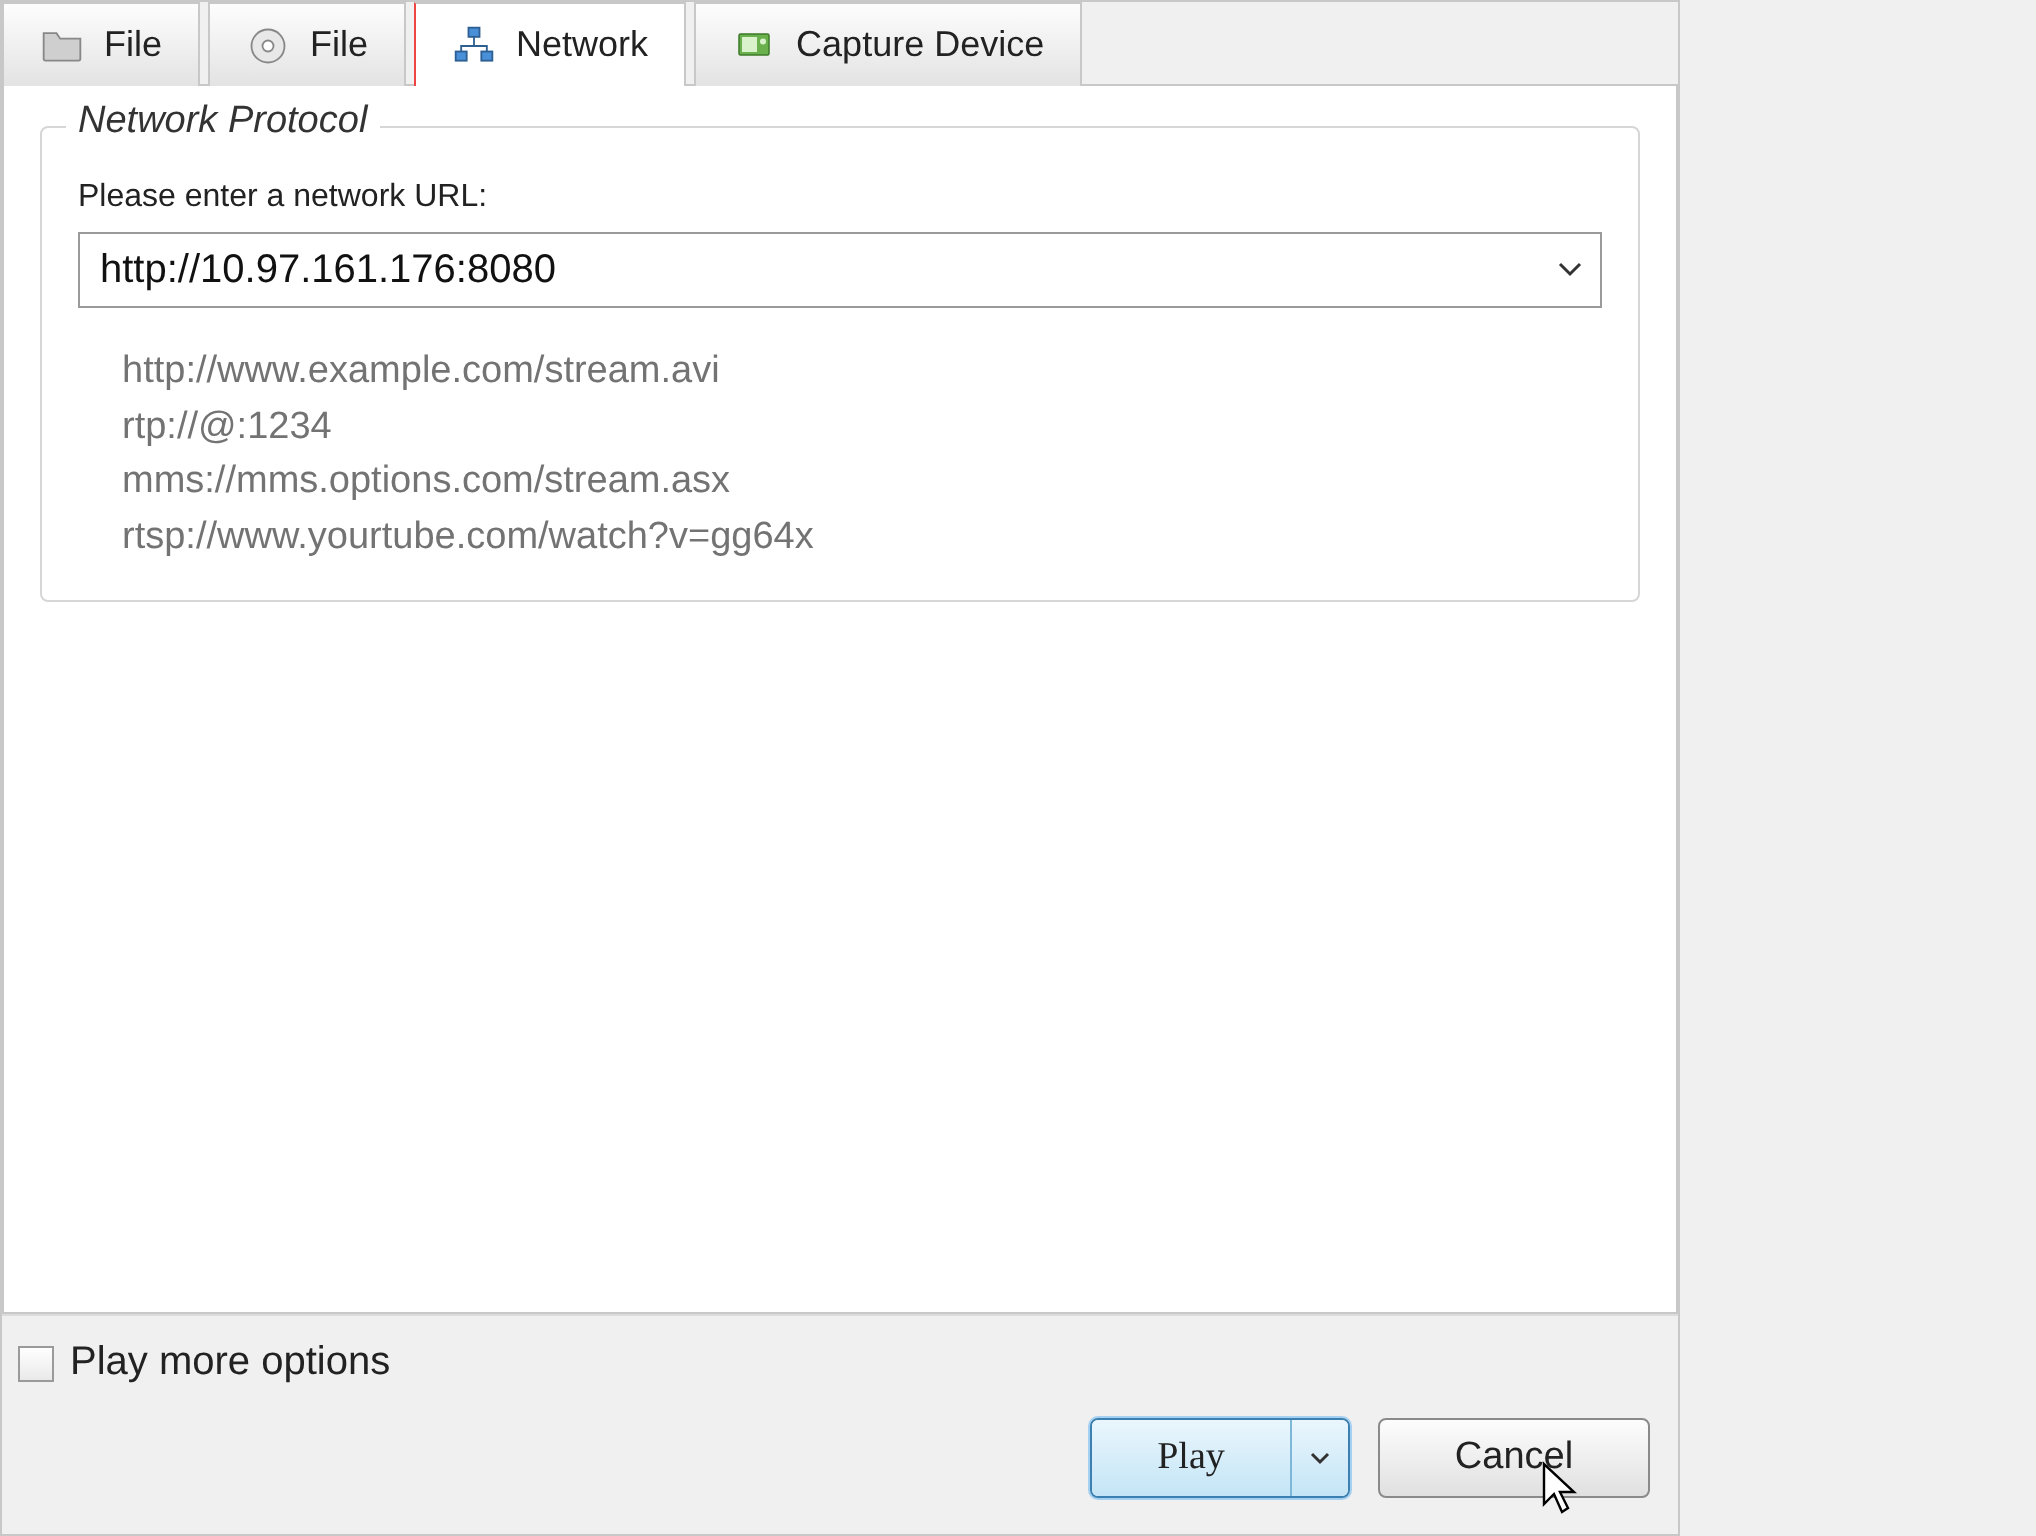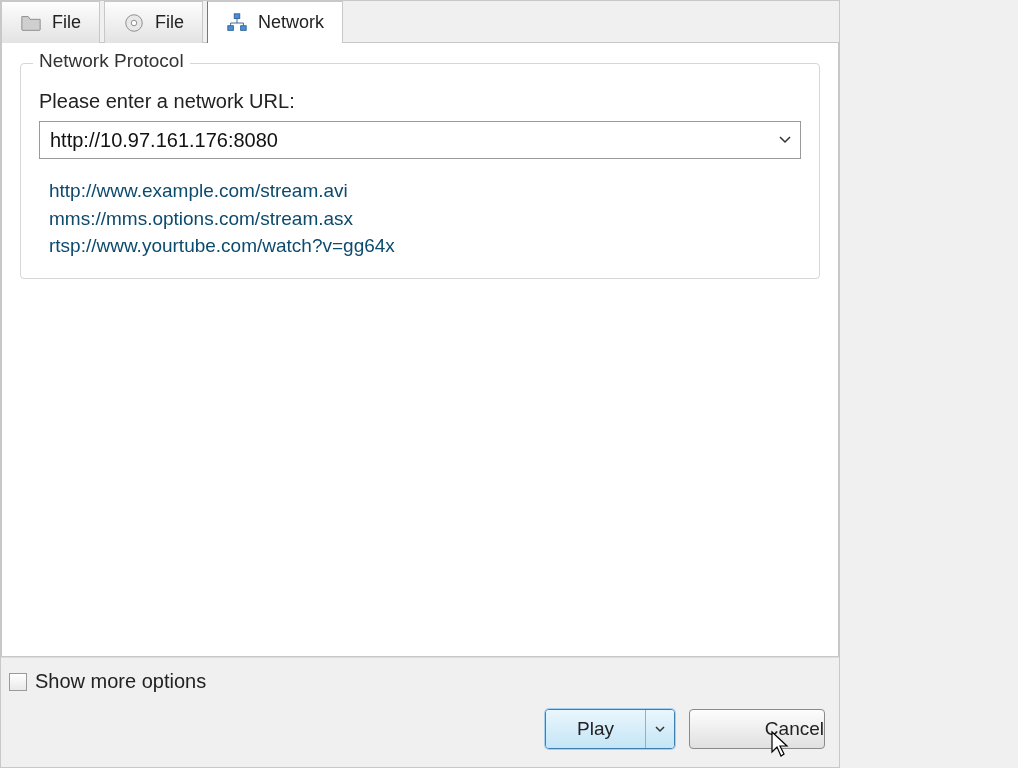--- a/index.html
+++ b/index.html
@@ -71,23 +71,24 @@
     position: relative;
     background: #ffffff;
   }
   .groupbox .legend {
     position: absolute;
     top: -14px; left: 12px;
     background: #ffffff;
     padding: 0 6px;
     font-size: 19px;
     color: #333;
+    font-style: italic;
   }
   .label {
-    font-size: 20px;
+    font-size: 16px;
     margin-top: 2px;
     margin-bottom: 8px;
   }
   .combo {
     display: flex;
     width: 100%;
     height: 38px;
     border: 1px solid #9a9a9a;
     background: #fff;
     align-items: flex-end;
@@ -101,24 +102,24 @@
     height: 100%;
     background: transparent;
     color: #111;
   }
   .combo .drop {
     width: 30px; height: 36px;
     display: flex; align-items: center; justify-content: center;
     cursor: default;
   }
   .examples {
-    margin: 18px 0 0 10px;
+    margin: 18px 0 0 22px;
     font-size: 19px;
     line-height: 1.45;
-    color: #0c4a6e;
+    color: #737373;
   }
   
   .bottom {
     padding: 12px 14px 18px 8px;
     background: #f0f0f0;
     border-top: 1px solid #dcdcdc;
   }
   .options-row { display:flex; align-items:center; gap:8px; margin-bottom: 16px; }
   .chk {
     width: 18px; height: 18px;
@@ -126,33 +127,34 @@
     background: linear-gradient(#fff,#e9e9e9);
   }
   .options-row .txt { font-size: 20px; color: #222; }
   .buttons-row { display:flex; justify-content: flex-end; gap: 14px; }
   .btn {
     height: 40px;
     min-width: 136px;
     border: 1px solid #8a8a8a;
     border-radius: 4px;
     background: linear-gradient(#fdfdfd,#e0e0e0);
-    display: flex; align-items: center; justify-content: flex-end;
+    display: flex; align-items: center; justify-content: center;
     font-size: 19px;
     color: #222;
     cursor: default;
     user-select: none;
   }
   .splitbtn {
     display: flex;
     border: 1px solid #3c7fb1;
     border-radius: 4px;
     overflow: hidden;
     height: 40px;
     box-shadow: 0 0 0 1px #a4d1f2;
+    font-family: Liberation Serif, serif;
   }
   .splitbtn .main {
     min-width: 100px;
     padding: 0 22px;
     display:flex; align-items:center; justify-content:center;
     background: linear-gradient(#eaf6fd,#c4e5f6);
     border-right: 1px solid #7fb7d9;
     font-size: 19px;
   }
   .splitbtn .arrow {
@@ -196,20 +198,30 @@
     <div class="tab active">
       <span class="icon">
         <svg viewBox="0 0 24 24" width="22" height="22">
           <rect x="9" y="2" width="6" height="5" fill="#4a90d9" stroke="#2d5f93"></rect>
           <rect x="2" y="15" width="6" height="5" fill="#4a90d9" stroke="#2d5f93"></rect>
           <rect x="16" y="15" width="6" height="5" fill="#4a90d9" stroke="#2d5f93"></rect>
           <path d="M12 7v5M5 15v-3h14v3M12 12v0" stroke="#2d5f93" fill="none"></path>
         </svg>
       </span>
       <span>Network</span>
+    </div>
+    <div class="tab">
+      <span class="icon">
+        <svg viewBox="0 0 24 24" width="22" height="18">
+            <rect x="2" y="4" width="20" height="14" rx="1" fill="#6ab04c" stroke="#3d7a28"></rect>
+            <rect x="4" y="6" width="10" height="10" fill="#d9f2cc"></rect>
+            <circle cx="18" cy="9" r="2" fill="#d9f2cc"></circle>
+          </svg>
+      </span>
+      <span>Capture Device</span>
     </div>
   </div>
 
   <div class="tabpage">
     <div class="groupbox">
       <div class="legend">Network Protocol</div>
 
       <div class="label">Please enter a network URL:</div>
 
       <div class="combo">
@@ -218,30 +230,31 @@
           <span>
             <svg width="12" height="8" viewBox="0 0 12 8">
                 <path d="M1 1l5 5 5-5" fill="none" stroke="#333" stroke-width="1.5"></path>
               </svg>
           </span>
         </div>
       </div>
 
       <div class="examples">
         <div>http://www.example.com/stream.avi</div>
+        <div>rtp://@:1234</div>
         <div>mms://mms.options.com/stream.asx</div>
         <div>rtsp://www.yourtube.com/watch?v=gg64x</div>
       </div>
     </div>
   </div>
 
   <div class="bottom">
     <div class="options-row">
       <div class="chk"></div>
-      <span class="txt">Show more options</span>
+      <span class="txt">Play more options</span>
     </div>
     <div class="buttons-row">
       <div class="splitbtn">
         <div class="main">
           <span>Play</span>
         </div>
         <div class="arrow">
           <span>
             <svg width="10" height="7" viewBox="0 0 10 7">
                 <path d="M1 1l4 4 4-4" fill="none" stroke="#333" stroke-width="1.5"></path>

